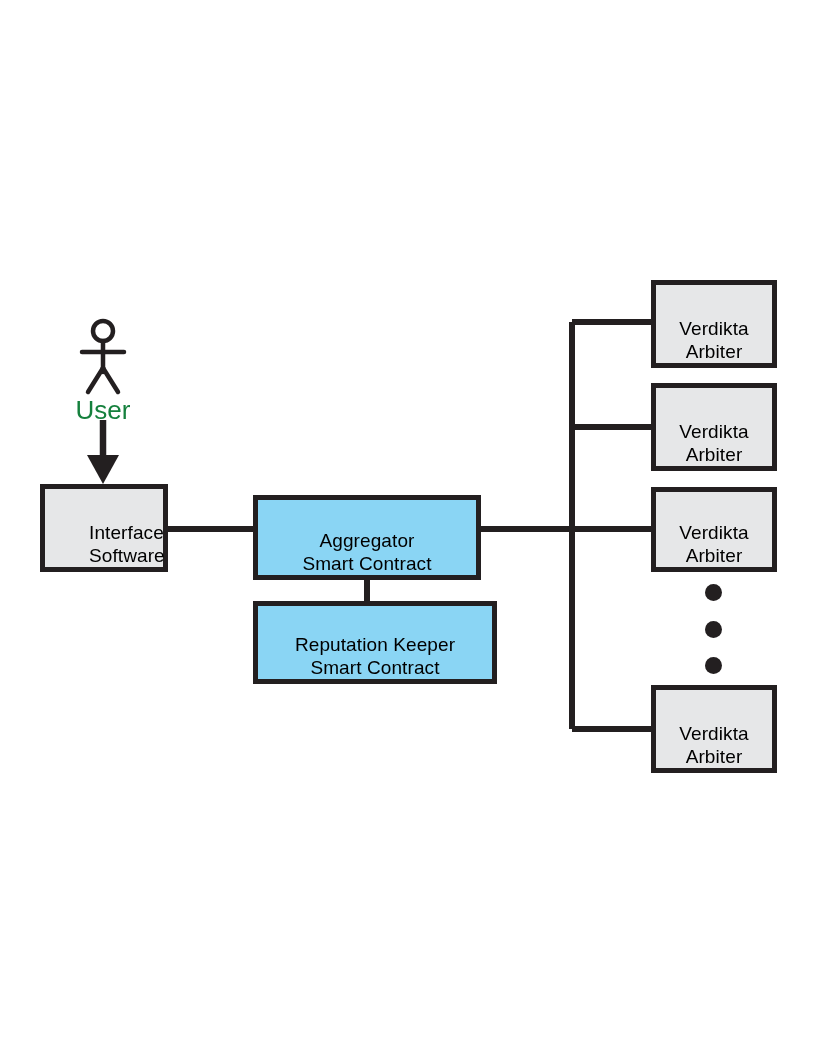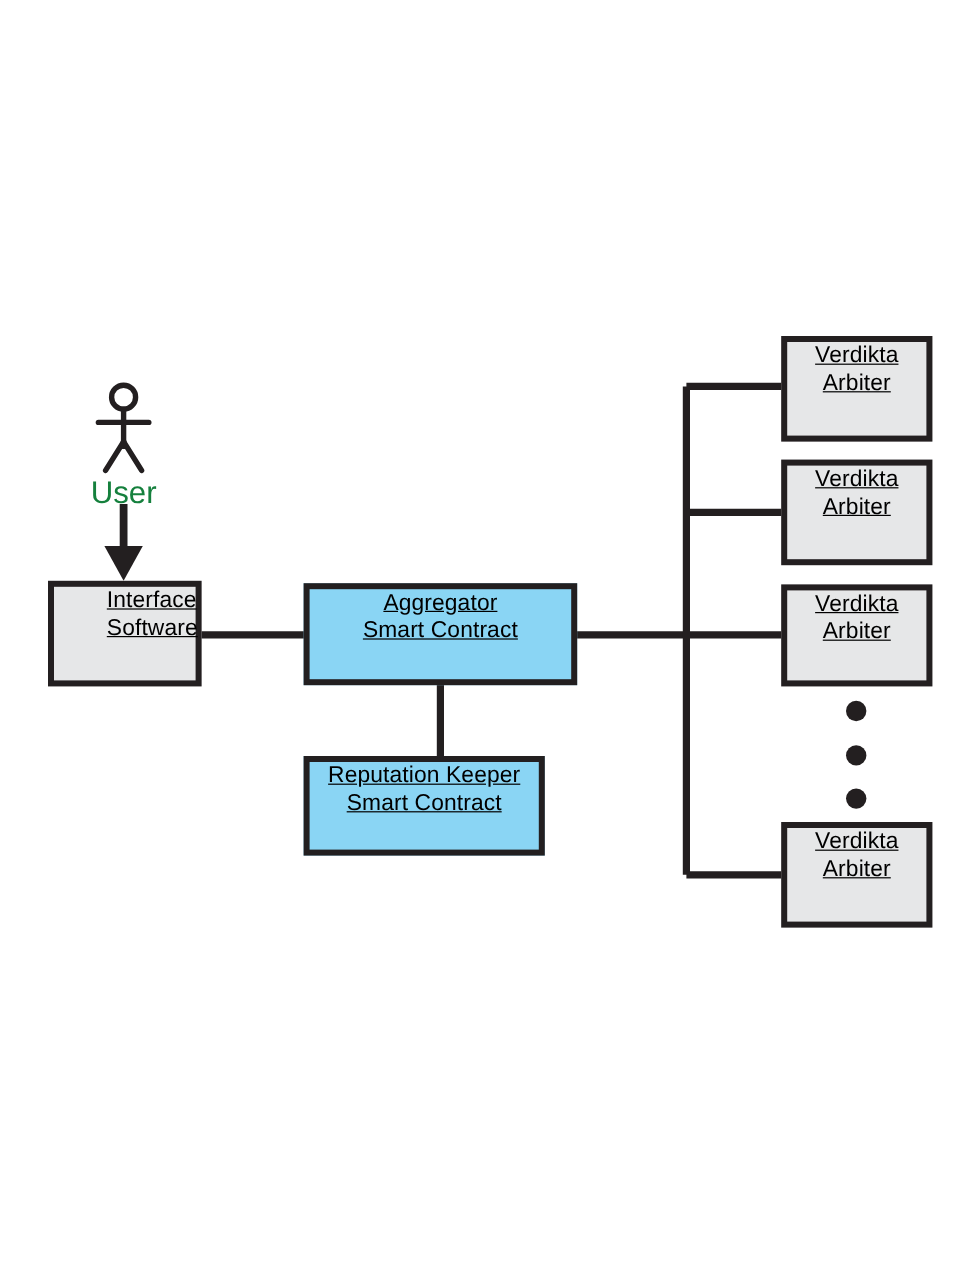--- a/index.html
+++ b/index.html
@@ -24,38 +24,37 @@
     top: 0;
     width: 816px;
     height: 1056px;
     display: block;
   }
   .node-box {
     position: absolute;
     box-sizing: border-box;
     border: 5px solid #231f20;
     display: flex;
-    align-items: flex-start;
+    align-items: flex-end;
     justify-content: center;
     text-align: center;
     color: #000000;
     font-family: "Liberation Sans", sans-serif;
     font-size: 19px;
     line-height: 1.22;
     letter-spacing: 0.1px;
     z-index: 3;
-    text-decoration: underline;
   }
   .node-box .node-label {
     display: block;
     width: 100%;
     white-space: pre-line;
   }
   .fill-gray { background: #e6e7e8; }
-  .fill-blue { background: #8ad5f4; }
+  .fill-blue { background: #8ad5f4; margin-top: 9px; }
   #actor-user-label {
     position: absolute;
     left: 56px;
     top: 395px;
     width: 94px;
     text-align: center;
     font-family: "Liberation Sans", sans-serif;
     font-size: 26px;
     color: #15803d;
     z-index: 3;
@@ -112,21 +111,21 @@
   <div class="node-box fill-gray" style="left:40px; top:484px; width:128px; height:88px;padding-left:44px;">
     <span class="node-label">Interface
 Software</span>
   </div>
 
   <div class="node-box fill-blue" style="left:253px; top:486px; width:228px; height:85px;">
     <span class="node-label">Aggregator
 Smart Contract</span>
   </div>
 
-  <div class="node-box fill-blue" style="left:253px; top:630px; width:201px; height:83px;">
+  <div class="node-box fill-blue" style="left:253px; top:592px; width:244px; height:83px;">
     <span class="node-label">Reputation Keeper
 Smart Contract</span>
   </div>
 
   <div class="node-box fill-gray" style="left:651px; top:280px; width:126px; height:88px;">
     <span class="node-label">Verdikta
 Arbiter</span>
   </div>
 
   <div class="node-box fill-gray" style="left:651px; top:383px; width:126px; height:88px;">

